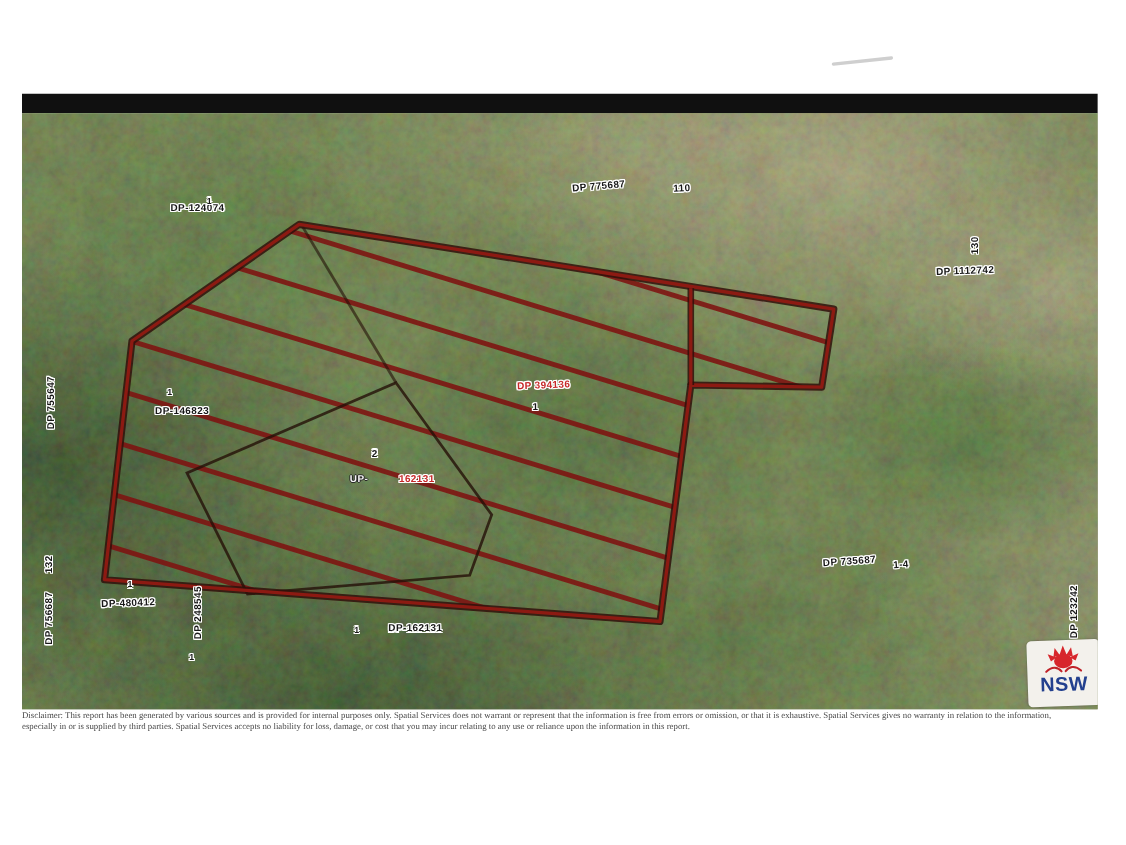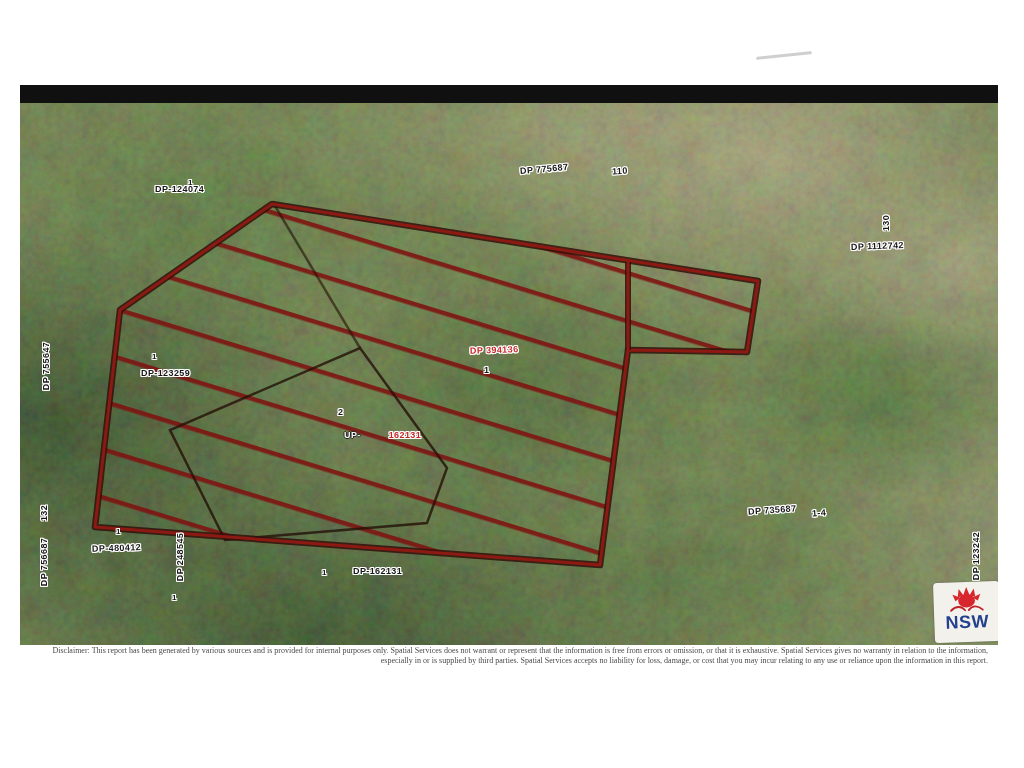--- a/index.html
+++ b/index.html
@@ -34,21 +34,21 @@
   .lbl.sup{font-size:8px;}
   .vert{transform:translate(-50%,-50%) rotate(-90deg);transform-origin:center;}
   
   .nsw-logo{position:absolute;left:914px;top:497px;width:66px;height:60px;background:#f3f1ec;
        border-radius:4px;transform:rotate(-2deg);box-shadow:0 0 2px rgba(0,0,0,.35);
        display:flex;flex-direction:column;align-items:center;justify-content:flex-start;padding-top:3px;box-sizing:border-box;}
   .nsw-word{font-size:18px;font-weight:bold;color:#23408e;letter-spacing:.5px;line-height:18px;
        font-family:"Liberation Sans",sans-serif;}
   
   .disclaimer{position:absolute;left:20px;top:646px;width:968px;
-       font-family:"Liberation Serif",serif;font-size:8px;line-height:9.5px;color:#2e2e2e;opacity:.88;text-align:right;}
+       font-family:"Liberation Serif",serif;font-size:8px;line-height:9.5px;color:#2e2e2e;opacity:.88;}
 </style>
 </head>
 <body>
 
 <div class="page">
 
   <div class="scan-artifact"></div>
 
   <div class="map-frame">
     <div class="topbar"></div>
@@ -86,29 +86,29 @@
 
     <div class="lbl" style="left:107px;top:99px;margin-left:28px;">DP-124074</div>
     <div class="lbl sup" style="left:168px;top:93px;">1</div>
 
     <div class="lbl" style="left:500px;top:79px;transform:rotate(-5deg);">DP 775687</div>
     <div class="lbl" style="left:592px;top:81px;transform:rotate(-3deg);">110</div>
 
     <div class="lbl" style="left:831px;top:156px;transform:rotate(-2deg);">DP 1112742</div>
     <div class="lbl vert" style="left:866px;top:138px;">130</div>
 
-    <div class="lbl" style="left:121px;top:283px;">DP-123259</div>
+    <div class="lbl" style="left:121px;top:283px;">DP-146823</div>
     <div class="lbl sup" style="left:132px;top:267px;">1</div>
 
     <div class="lbl red" style="left:450px;top:260px;transform:rotate(-2deg);">DP 394136</div>
     <div class="lbl" style="left:464px;top:280px;">1</div>
 
     <div class="lbl" style="left:318px;top:322px;">2</div>
     <div class="lbl" style="left:298px;top:345px;">
-      <span class="white" style="color:#f5f5f5;text-shadow:-1px 0 #2a2a2a,1px 0 #2a2a2a,0 -1px #2a2a2a,0 1px #2a2a2a;margin-left:26px;">UP-</span><span style="color:#c62828;margin-left:28px;">162131</span>
+      <span class="white" style="color:#f5f5f5;text-shadow:-1px 0 #2a2a2a,1px 0 #2a2a2a,0 -1px #2a2a2a,0 1px #2a2a2a;">UP-</span><span style="color:#c62828;margin-left:28px;">162131</span>
     </div>
 
     <div class="lbl" style="left:321px;top:481px;padding-left:12px;">DP-162131</div>
     <div class="lbl sup" style="left:302px;top:483px;">1</div>
 
     <div class="lbl" style="left:72px;top:458px;transform:rotate(-2deg);">DP-480412</div>
     <div class="lbl sup" style="left:96px;top:442px;">1</div>
 
     <div class="lbl vert" style="left:160px;top:472px;">DP 248545</div>
     <div class="lbl sup" style="left:152px;top:508px;">1</div>

